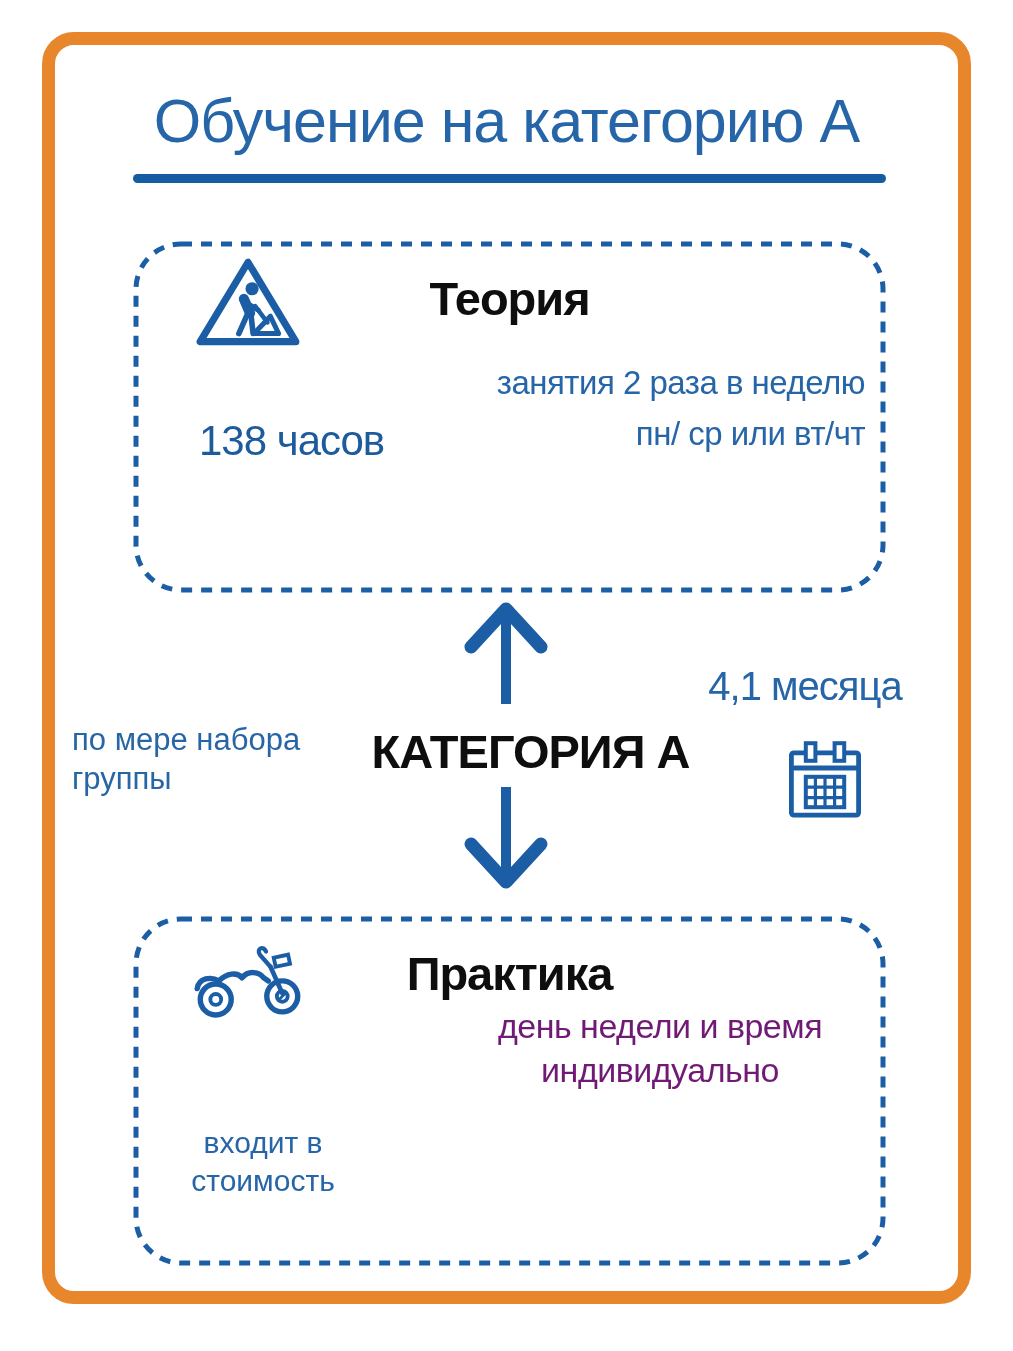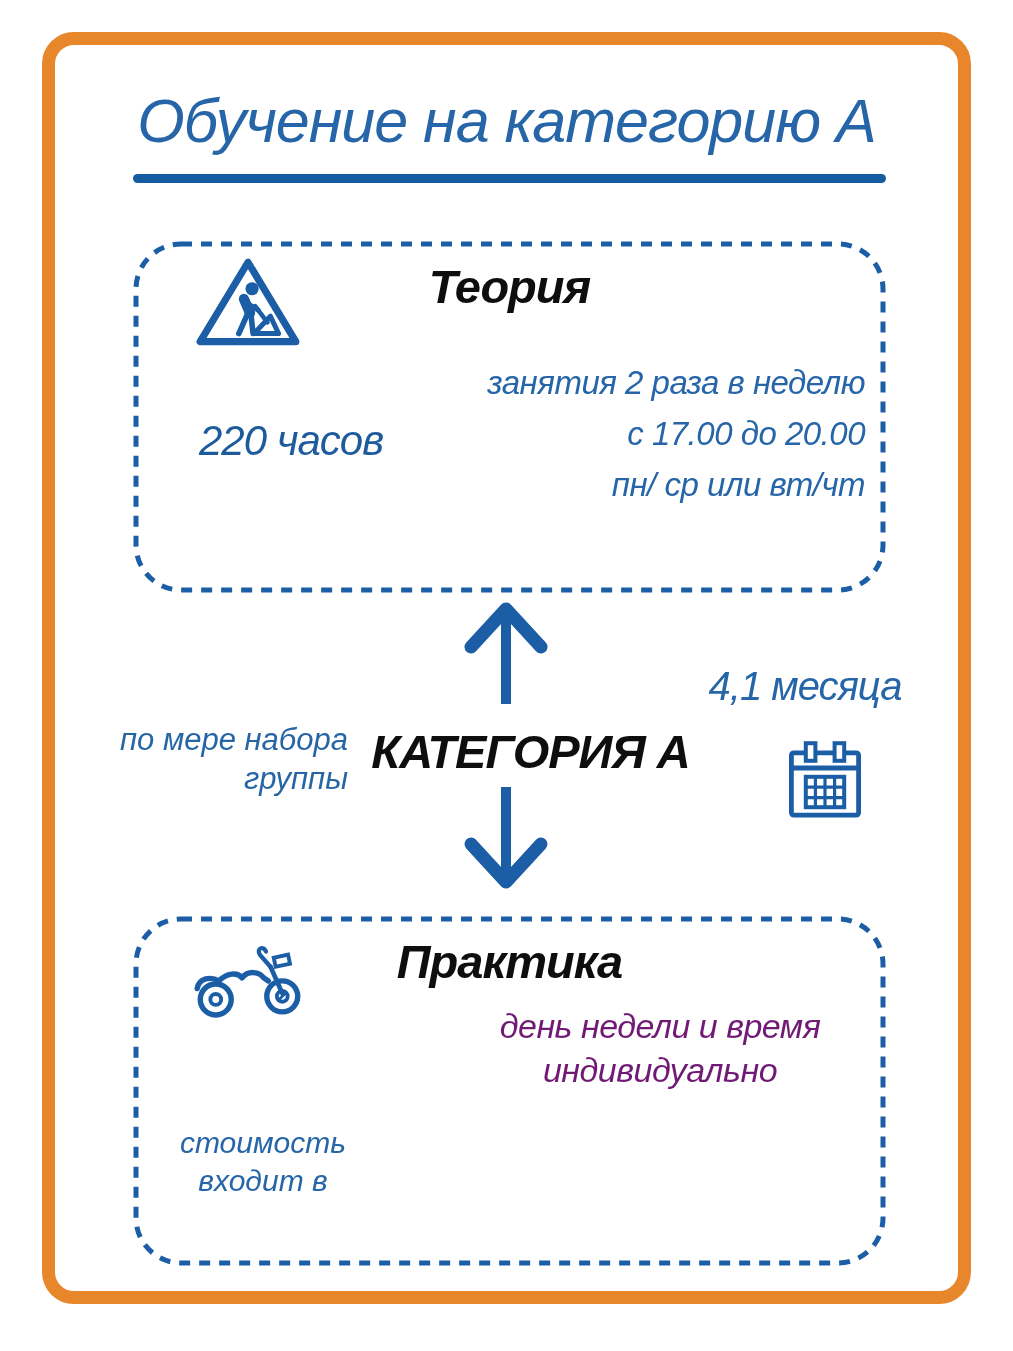--- a/index.html
+++ b/index.html
@@ -1,42 +1,41 @@
 <!DOCTYPE html>
 <html><head>
 <meta charset="utf-8">
 <style>
   html,body{margin:0;padding:0;background:#ffffff;}
   .poster{
     position:relative; width:1013px; height:1351px; overflow:hidden;
     background:#ffffff;
     font-family:"Liberation Sans", sans-serif;
     color:#111;
-    font-style:italic;
   }
   .frame{
     position:absolute; left:42px; top:32px; width:929px; height:1272px;
     border:13px solid #E8862C; border-radius:32px;
     box-sizing:border-box;
   }
   .title{
     position:absolute; left:0; right:0; top:86px; margin:0;
     text-align:center; font-size:61px; font-weight:400;
     color:#2565A8; letter-spacing:-1px;
   }
   .title-underline{
     position:absolute; left:133px; top:174px; width:753px; height:9px;
     background:#155CA2; border-radius:5px;
   }
   .card{ position:absolute; left:133px; width:753px; box-sizing:border-box; }
   .card .dash-border{ position:absolute; left:0; top:0; }
   .card-theory{ top:241px; height:352px; }
   .card-practice{ top:916px; height:350px; }
   .card-title{
-    position:absolute; left:0; right:0; top:18px; margin:0;
+    position:absolute; left:0; right:0; top:18px; margin:12px;
     text-align:center; font-size:47px; font-weight:700; color:#0e0e0e;
     letter-spacing:-1px;
   }
   .hours{
     position:absolute; font-size:42px; font-weight:400; color:#1E5B9D;
     letter-spacing:-1px;
   }
   .hours-theory{ left:66px; top:176px; }
   .hours-practice{ left:57px; top:132px; }
   .schedule{
@@ -59,21 +58,21 @@
   .icon-calendar{ left:785px; top:735px; width:80px; height:90px; }
   .arrow{ position:absolute; left:460px; width:92px; height:112px; }
   .arrow-up{ top:596px; }
   .arrow-down{ top:783px; }
   .category{
     position:absolute; left:0; right:0; top:724px; text-align:center;
     font-size:47px; font-weight:700; color:#0e0e0e; letter-spacing:-1px;padding-left:48px;
   }
   .group-note{
     position:absolute; left:72px; top:720px; width:276px;
-    text-align:right; font-size:31px; line-height:39px; color:#2766A5;
+    text-align:left; font-size:31px; line-height:39px; color:#2766A5;
   }
   .duration{
     position:absolute; left:696px; top:664px; width:218px;
     text-align:center; font-size:40px; color:#2565A8; letter-spacing:-1px;
   }
   svg{ display:block; width:100%; height:100%; }
 </style>
 </head>
 <body>
 
@@ -97,25 +96,24 @@
         <path d="M53 46 L66 54" stroke="#1B5EA6" stroke-width="5" stroke-linecap="round" fill="none"></path>
         <path d="M63 50 L75 66" stroke="#1B5EA6" stroke-width="4.5" stroke-linecap="round" fill="none"></path>
         <path d="M55 59 L47 77" stroke="#1B5EA6" stroke-width="5.5" stroke-linecap="round" fill="none"></path>
         <path d="M59 59 L61 77" stroke="#1B5EA6" stroke-width="5.5" stroke-linecap="round" fill="none"></path>
         <path d="M62 77 L86 77 L78 60 Z" fill="none" stroke="#1B5EA6" stroke-width="5" stroke-linejoin="round"></path>
       </svg>
     </span>
 
     <h2 class="card-title">Теория</h2>
 
-    <div class="hours hours-theory">220 часов</div>
+    <div class="hours hours-theory">138 часов</div>
 
     <div class="schedule">
       <div>занятия 2 раза в неделю</div>
-      <div>с 17.00 до 20.00</div>
       <div>пн/ ср или вт/чт</div>
     </div>
   </section>
 
   <span class="arrow arrow-up">
     <svg viewBox="0 0 92 112">
       <line x1="46" y1="108" x2="46" y2="18" stroke="#1B5EA6" stroke-width="10"></line>
       <path d="M11 51 L46 13 L81 51" fill="none" stroke="#1B5EA6" stroke-width="13" stroke-linecap="round" stroke-linejoin="round"></path>
     </svg>
   </span>
@@ -167,22 +165,22 @@
         <path d="M103 32 L118 66" fill="none" stroke="#1B5EA6" stroke-width="6" stroke-linecap="round"></path>
         <path d="M103 32 L89 16 C84 8 94 4 97 12" fill="none" stroke="#1B5EA6" stroke-width="5.5" stroke-linecap="round"></path>
         <rect x="108" y="18" width="19" height="12" fill="none" stroke="#1B5EA6" stroke-width="5" transform="rotate(-12 117 24)"></rect>
       </svg>
     </span>
 
     <h2 class="card-title">Практика</h2>
 
 
     <div class="included">
+      <div>входит в</div>
       <div>стоимость</div>
-      <div>входит в</div>
     </div>
 
     <div class="description">
       <div>день недели и время</div>
       <div>индивидуально</div>
     </div>
   </section>
 
 </div>
 

